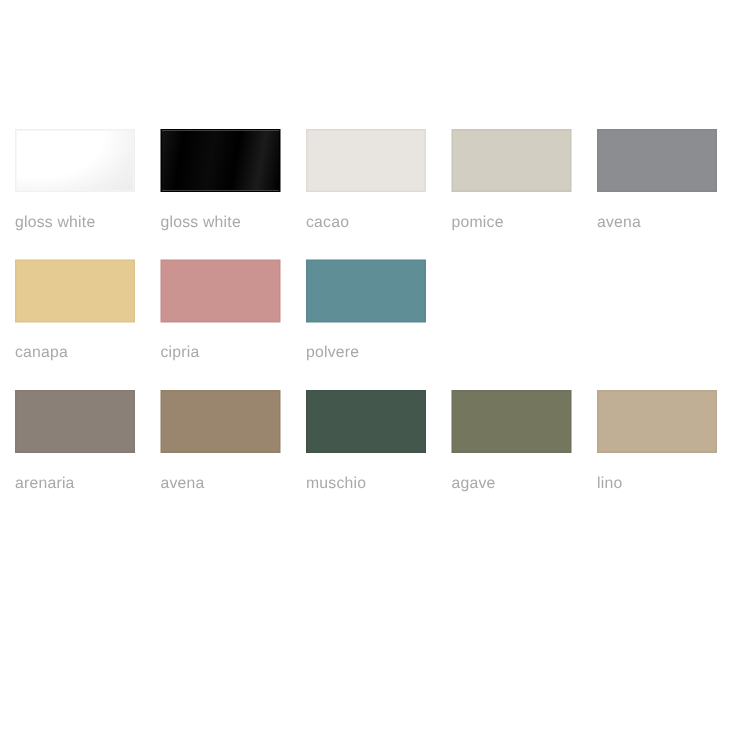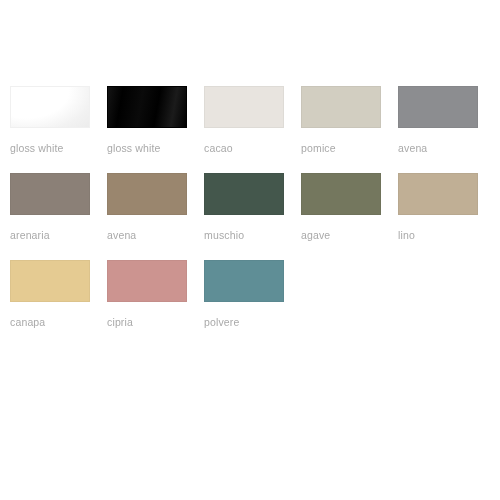--- a/index.html
+++ b/index.html
@@ -71,47 +71,47 @@
         <div class="swatch" style="background: rgb(210, 206, 193);"></div>
         <div class="label">pomice</div>
       </div>
       <div class="cell">
         <div class="swatch" style="background: rgb(140, 141, 144);"></div>
         <div class="label">avena</div>
       </div>
     </div>
     <div class="row">
       <div class="cell">
+        <div class="swatch" style="background: rgb(229, 203, 146);"></div>
+        <div class="label">canapa</div>
+      </div>
+      <div class="cell">
+        <div class="swatch" style="background: rgb(204, 148, 144);"></div>
+        <div class="label">cipria</div>
+      </div>
+      <div class="cell">
+        <div class="swatch" style="background: rgb(95, 142, 150);"></div>
+        <div class="label">polvere</div>
+      </div>
+    </div>
+    <div class="row">
+      <div class="cell">
         <div class="swatch" style="background: rgb(139, 128, 119);"></div>
         <div class="label">arenaria</div>
       </div>
       <div class="cell">
         <div class="swatch" style="background: rgb(154, 134, 110);"></div>
         <div class="label">avena</div>
       </div>
       <div class="cell">
         <div class="swatch" style="background: rgb(68, 87, 76);"></div>
         <div class="label">muschio</div>
       </div>
       <div class="cell">
         <div class="swatch" style="background: rgb(116, 119, 94);"></div>
         <div class="label">agave</div>
       </div>
       <div class="cell">
         <div class="swatch" style="background: rgb(192, 175, 149);"></div>
         <div class="label">lino</div>
       </div>
     </div>
-    <div class="row">
-      <div class="cell">
-        <div class="swatch" style="background: rgb(229, 203, 146);"></div>
-        <div class="label">canapa</div>
-      </div>
-      <div class="cell">
-        <div class="swatch" style="background: rgb(204, 148, 144);"></div>
-        <div class="label">cipria</div>
-      </div>
-      <div class="cell">
-        <div class="swatch" style="background: rgb(95, 142, 150);"></div>
-        <div class="label">polvere</div>
-      </div>
-    </div>
   </div>
 
 </body></html>

